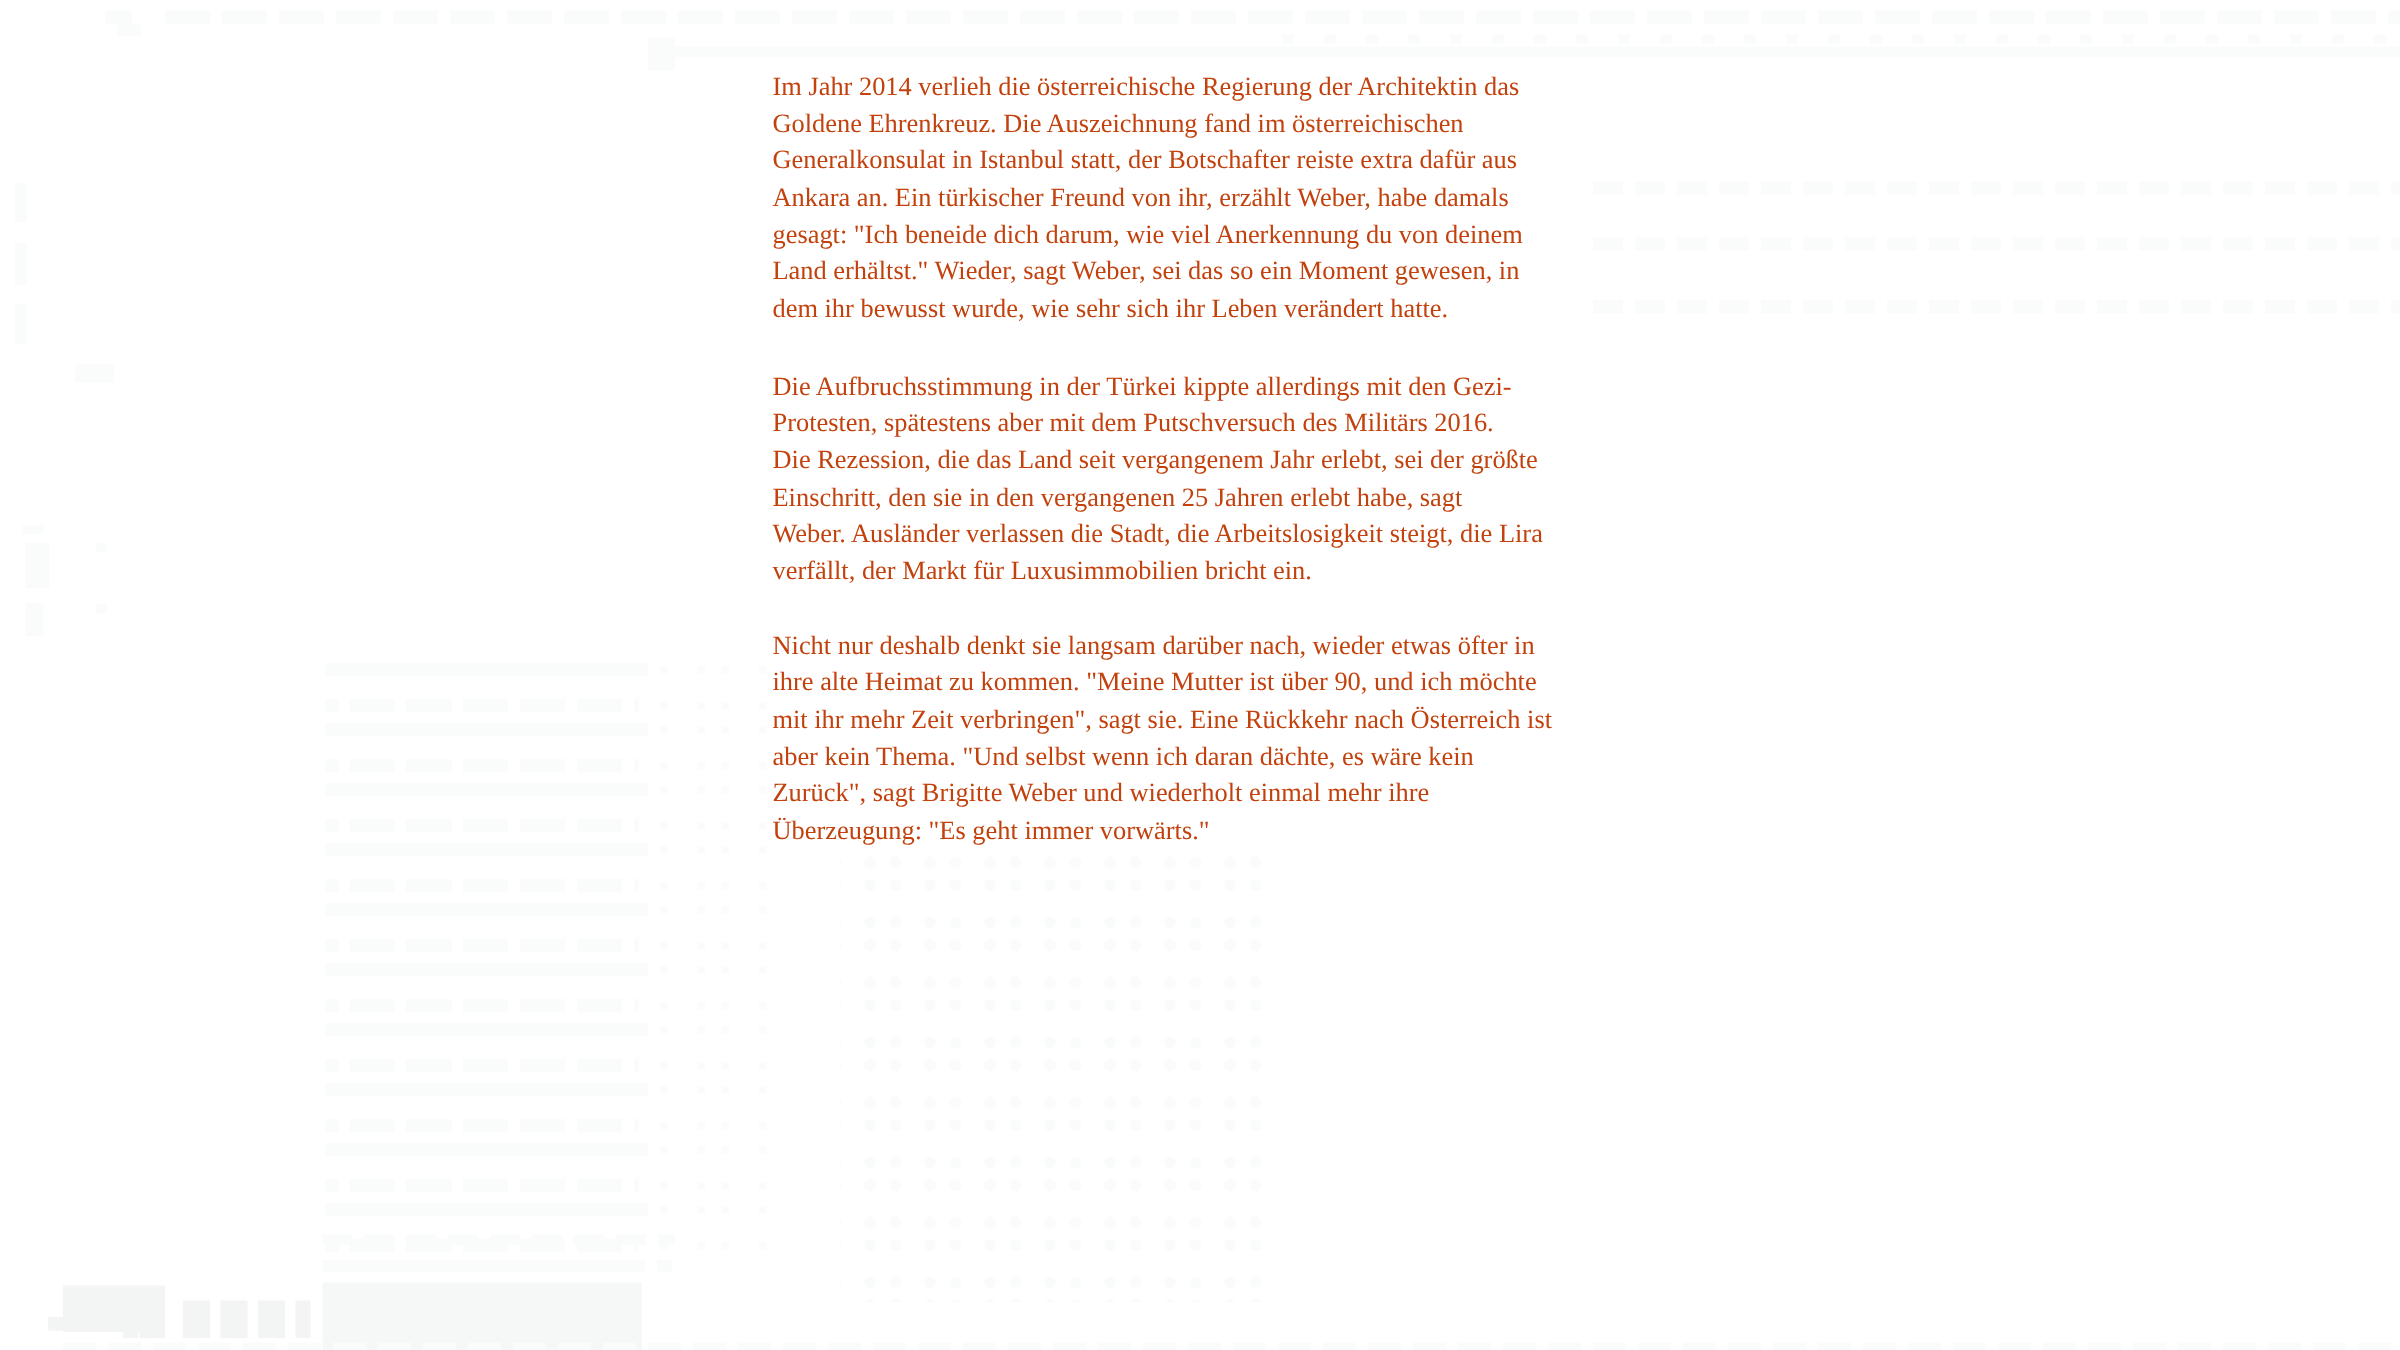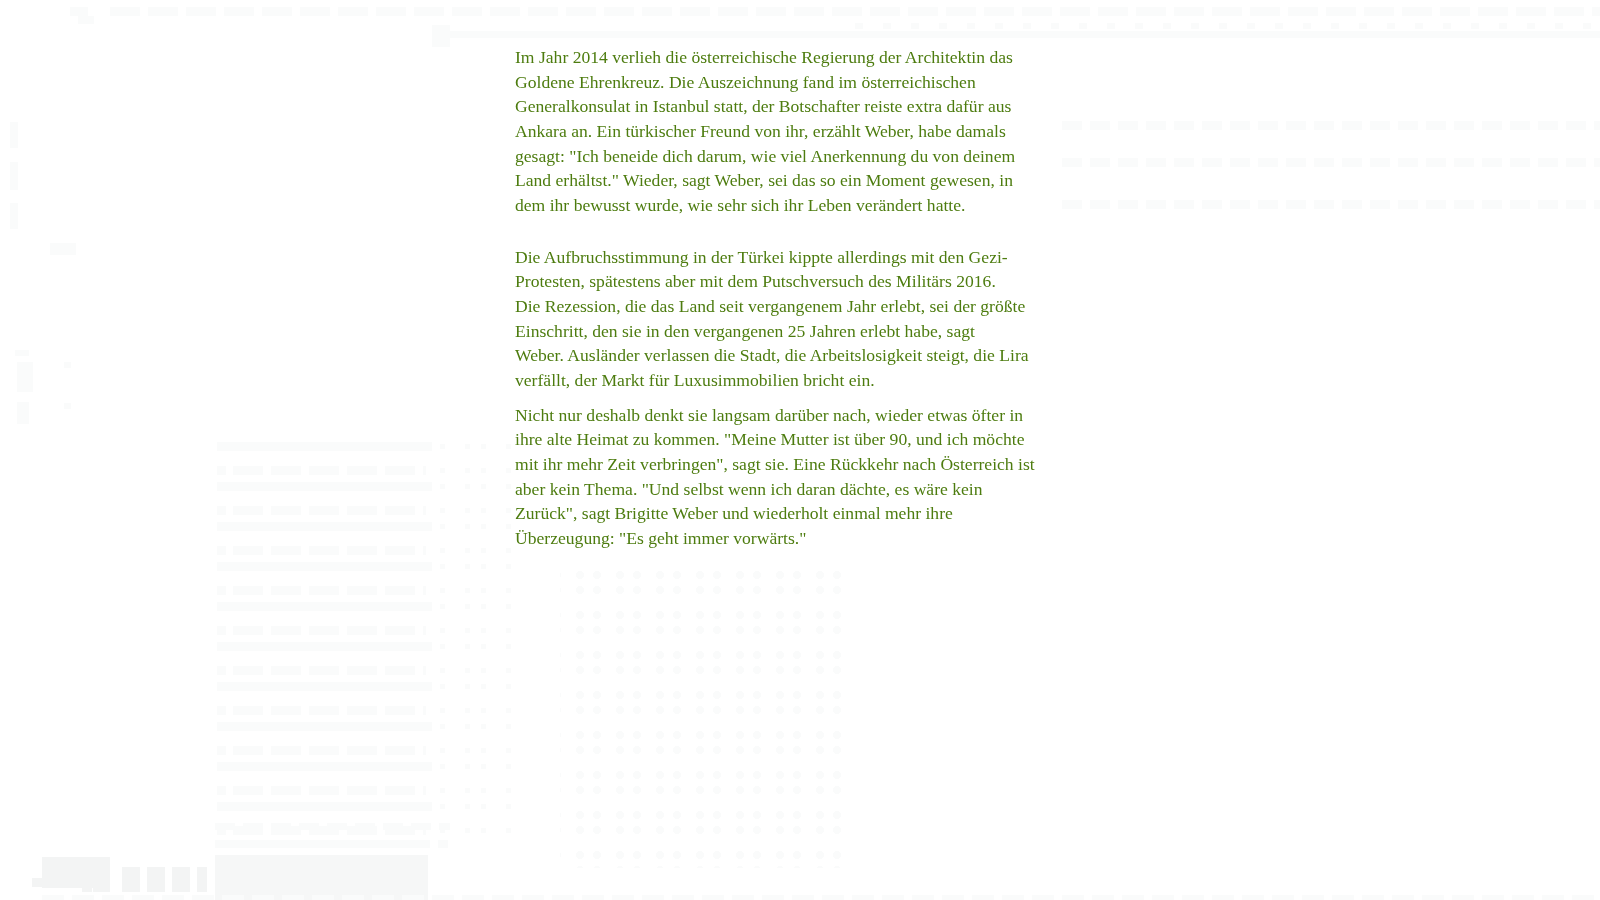--- a/index.html
+++ b/index.html
@@ -87,21 +87,21 @@
   .fl5 { left:122px; top:867px; width:18px; height:25px; }
   .fl6 { left:147px; top:867px; width:18px; height:25px; }
   .fl7 { left:172px; top:867px; width:18px; height:25px; }
   .fl8 { left:197px; top:867px; width:10px; height:25px; }
 
   
   .article-body { position:absolute; left:515px; top:45px; width:620px;
     font-size:17.6px; line-height:24.65px; color:#494c4e; }
   .article-body p { white-space:pre-line; }
   .article-body p.p1 { margin-bottom:27px; }
-  .article-body p.p2 { margin-bottom:10px; }
+  .article-body p.p2 { margin-bottom:25px; }
 </style>
 </head>
 <body style="background: rgb(255, 255, 255);">
 
 <div class="ghost-logo-a"></div>
 <div class="ghost-logo-b"></div>
 <div class="ghost-navbar"></div>
 <div class="ghost-ticks"></div>
 <div class="ghost-topbar"></div>
 <div class="ghost-thumb"></div>
@@ -142,21 +142,21 @@
 <div class="ghost-strong abs fl1"></div>
 <div class="ghost-strong abs fl2"></div>
 <div class="ghost-strong abs fl3"></div>
 <div class="ghost-strong abs fl4"></div>
 <div class="ghost-strong abs fl5"></div>
 <div class="ghost-strong abs fl6"></div>
 <div class="ghost-strong abs fl7"></div>
 <div class="ghost-strong abs fl8"></div>
 <div class="ghost-foot-dashes"></div>
 
-<div class="article-body" style="color: #4d7c0f;">
+<div class="article-body" style="color: #c2410c;">
   <p class="p1">Im Jahr 2014 verlieh die österreichische Regierung der Architektin das
 Goldene Ehrenkreuz. Die Auszeichnung fand im österreichischen
 Generalkonsulat in Istanbul statt, der Botschafter reiste extra dafür aus
 Ankara an. Ein türkischer Freund von ihr, erzählt Weber, habe damals
 gesagt: "Ich beneide dich darum, wie viel Anerkennung du von deinem
 Land erhältst." Wieder, sagt Weber, sei das so ein Moment gewesen, in
 dem ihr bewusst wurde, wie sehr sich ihr Leben verändert hatte.</p>
   <p class="p2">Die Aufbruchsstimmung in der Türkei kippte allerdings mit den Gezi-
 Protesten, spätestens aber mit dem Putschversuch des Militärs 2016.
 Die Rezession, die das Land seit vergangenem Jahr erlebt, sei der größte

